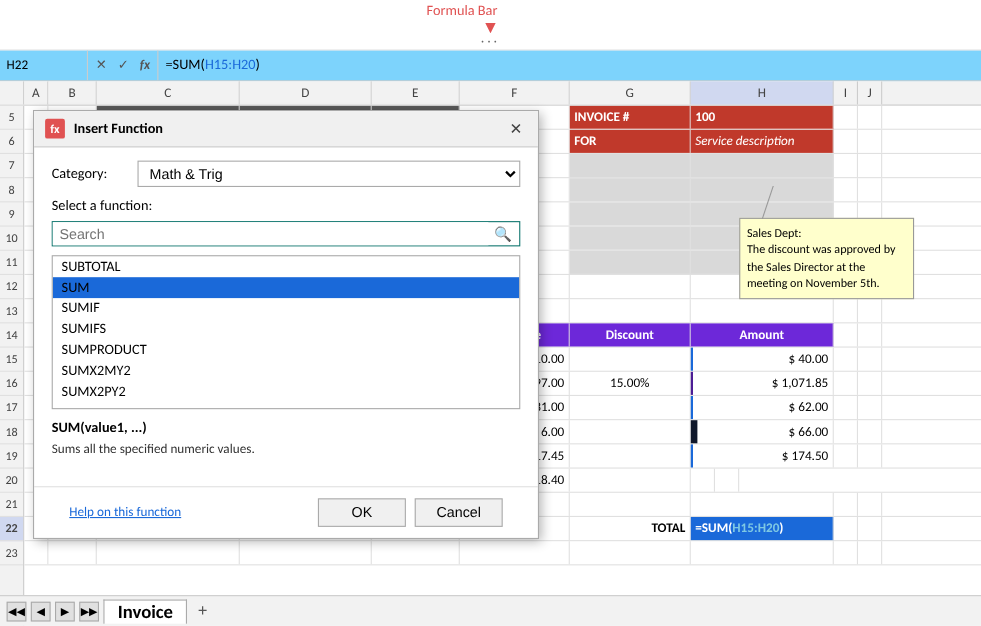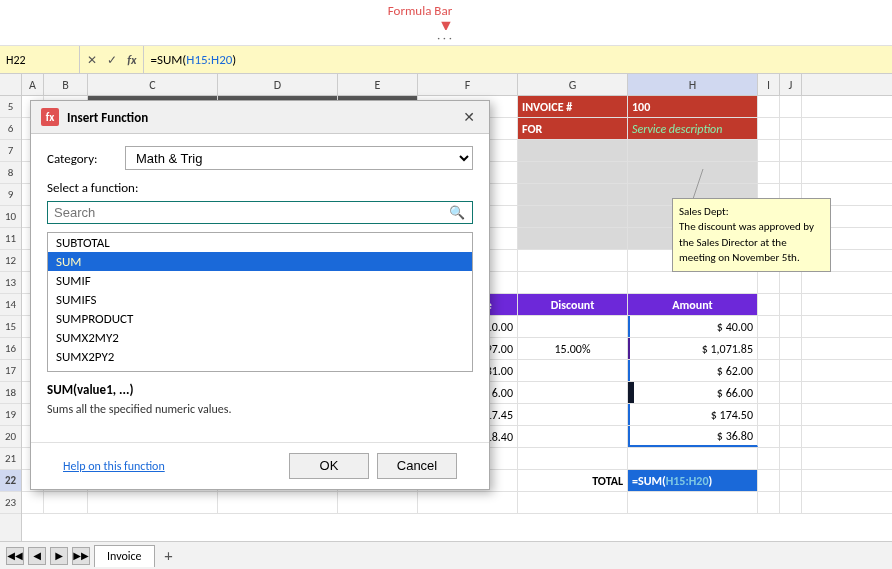--- a/index.html
+++ b/index.html
@@ -13,21 +13,21 @@
       right: 0;
       bottom: 0;
     }
 
     
     .formula-row {
       display: flex;
       align-items: center;
       height: 28px;
       border-bottom: 1px solid #ccc;
-      background: #fef9c3;
+      background: #7dd3fc;
     }
     .name-box {
       width: 80px;
       border-right: 1px solid #ccc;
       padding: 2px 6px;
       font-size: 12px;
       height: 100%;
       display: flex;
       align-items: center;
     }
@@ -195,23 +195,23 @@
       cursor: pointer;
     }
     .tab {
       height: 22px;
       padding: 0 12px;
       background: #fff;
       border: 1px solid #aaa;
       border-bottom: none;
       display: flex;
       align-items: center;
-      font-size: 12px;
+      font-size: 17px;
       cursor: pointer;
-      font-weight: normal;
+      font-weight: bold;
     }
     .tab-add {
       width: 20px;
       height: 20px;
       display: flex;
       align-items: center;
       justify-content: center;
       font-size: 16px;
       cursor: pointer;
       color: #555;
@@ -322,21 +322,21 @@
       overflow-y: auto;
       margin-bottom: 10px;
     }
     .dialog-list-item {
       padding: 2px 8px;
       font-size: 13px;
       cursor: pointer;
     }
     .dialog-list-item.selected {
       background: #1a69d9;
-      color: #fef9c3;
+      color: #000000;
     }
     .dialog-syntax {
       font-size: 13px;
       font-weight: bold;
       margin-bottom: 4px;
     }
     .dialog-desc {
       font-size: 12px;
       color: #333;
       margin-bottom: 12px;
@@ -459,21 +459,21 @@
       </div>
 
       <div class="grid-row">
         <div class="cell cell-a"></div>
         <div class="cell cell-b"></div>
         <div class="cell cell-c"></div>
         <div class="cell cell-d"></div>
         <div class="cell cell-e"></div>
         <div class="cell cell-f"></div>
         <div class="cell cell-g" style="background:#c0392b; color:#fff; font-weight:bold;">FOR</div>
-        <div class="cell cell-h" style="background:#c0392b; color:#86efac; font-style:italic;">Service description</div>
+        <div class="cell cell-h" style="background:#c0392b; color:#ffffff; font-style:italic;">Service description</div>
         <div class="cell cell-i"></div>
         <div class="cell cell-j"></div>
       </div>
 
       <div class="grid-row">
         <div class="cell cell-a"></div>
         <div class="cell cell-b"></div>
         <div class="cell cell-c"></div>
         <div class="cell cell-d"></div>
         <div class="cell cell-e"></div>
@@ -640,21 +640,20 @@
       </div>
 
       <div class="grid-row">
         <div class="cell cell-a"></div>
         <div class="cell cell-b"></div>
         <div class="cell cell-c"></div>
         <div class="cell cell-d"></div>
         <div class="cell cell-e"></div>
         <div class="cell cell-f amount-cell">$ 18.40</div>
         <div class="cell cell-g"></div>
-        <div class="cell cell-h amount-cell" style="border-left: 2px solid #1a69d9; border-bottom: 2px solid #1a69d9;">$ 36.80</div>
         <div class="cell cell-i"></div>
         <div class="cell cell-j"></div>
       </div>
 
       <div class="grid-row">
         <div class="cell cell-a"></div>
         <div class="cell cell-b"></div>
         <div class="cell cell-c"></div>
         <div class="cell cell-d"></div>
         <div class="cell cell-e"></div>

